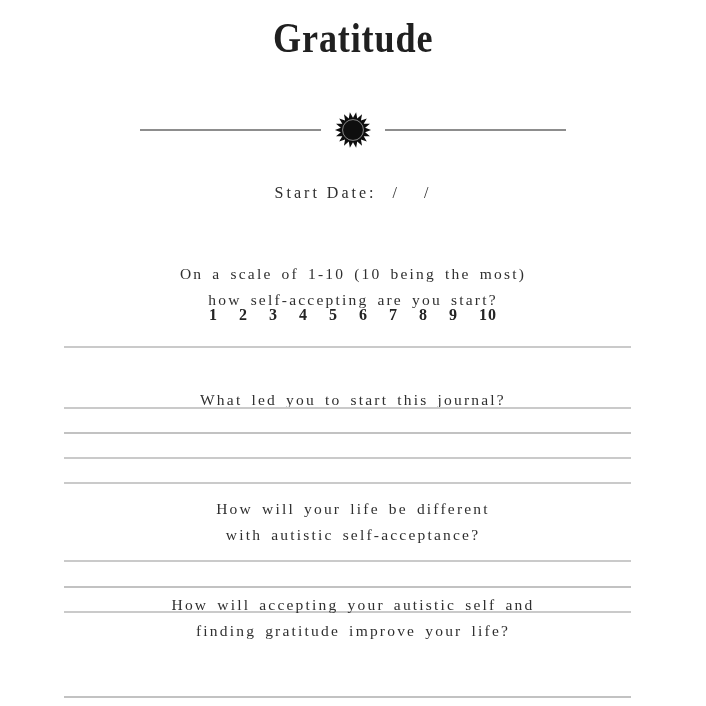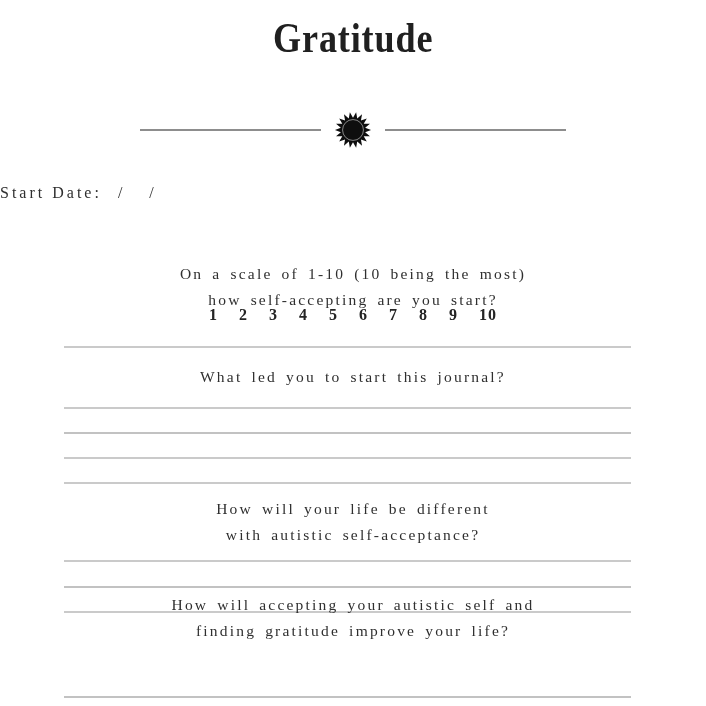--- a/index.html
+++ b/index.html
@@ -33,21 +33,21 @@
     display: flex;
     align-items: center;
     justify-content: center;
     gap: 13px;
   }
   .div-line { width: 181px; height: 2px; background: #8d8d8d; }
   .sun { width: 38px; height: 38px; display: block; }
   .start-date {
     position: absolute;
     top: 184px; left: 0; right: 0;
-    text-align: left;
+    text-align: center;
     font-size: 16px;
     letter-spacing: 3px;
     color: #2f2f2f;
   }
   .slash-1 { margin-left: 16px; }
   .slash-2 { margin-left: 24px; }
   .scale-prompt {
     position: absolute;
     top: 233px; left: 0; right: 0;
     text-align: center;
@@ -81,21 +81,21 @@
   .question {
     position: absolute;
     left: 0; right: 0;
     text-align: center;
     font-size: 15.5px;
     line-height: 26px;
     letter-spacing: 2.2px;
     word-spacing: 3px;
     color: #2f2f2f;
   }
-  .q1 { top: 364px; }
+  .q1 { top: 387px; }
   .q2 { top: 496px; }
   .q3 { top: 592px; }
 </style>
 </head>
 <body>
 
 <div class="page">
 
   <h1 class="title">
     <span class="title-inner">Gratitude</span>

